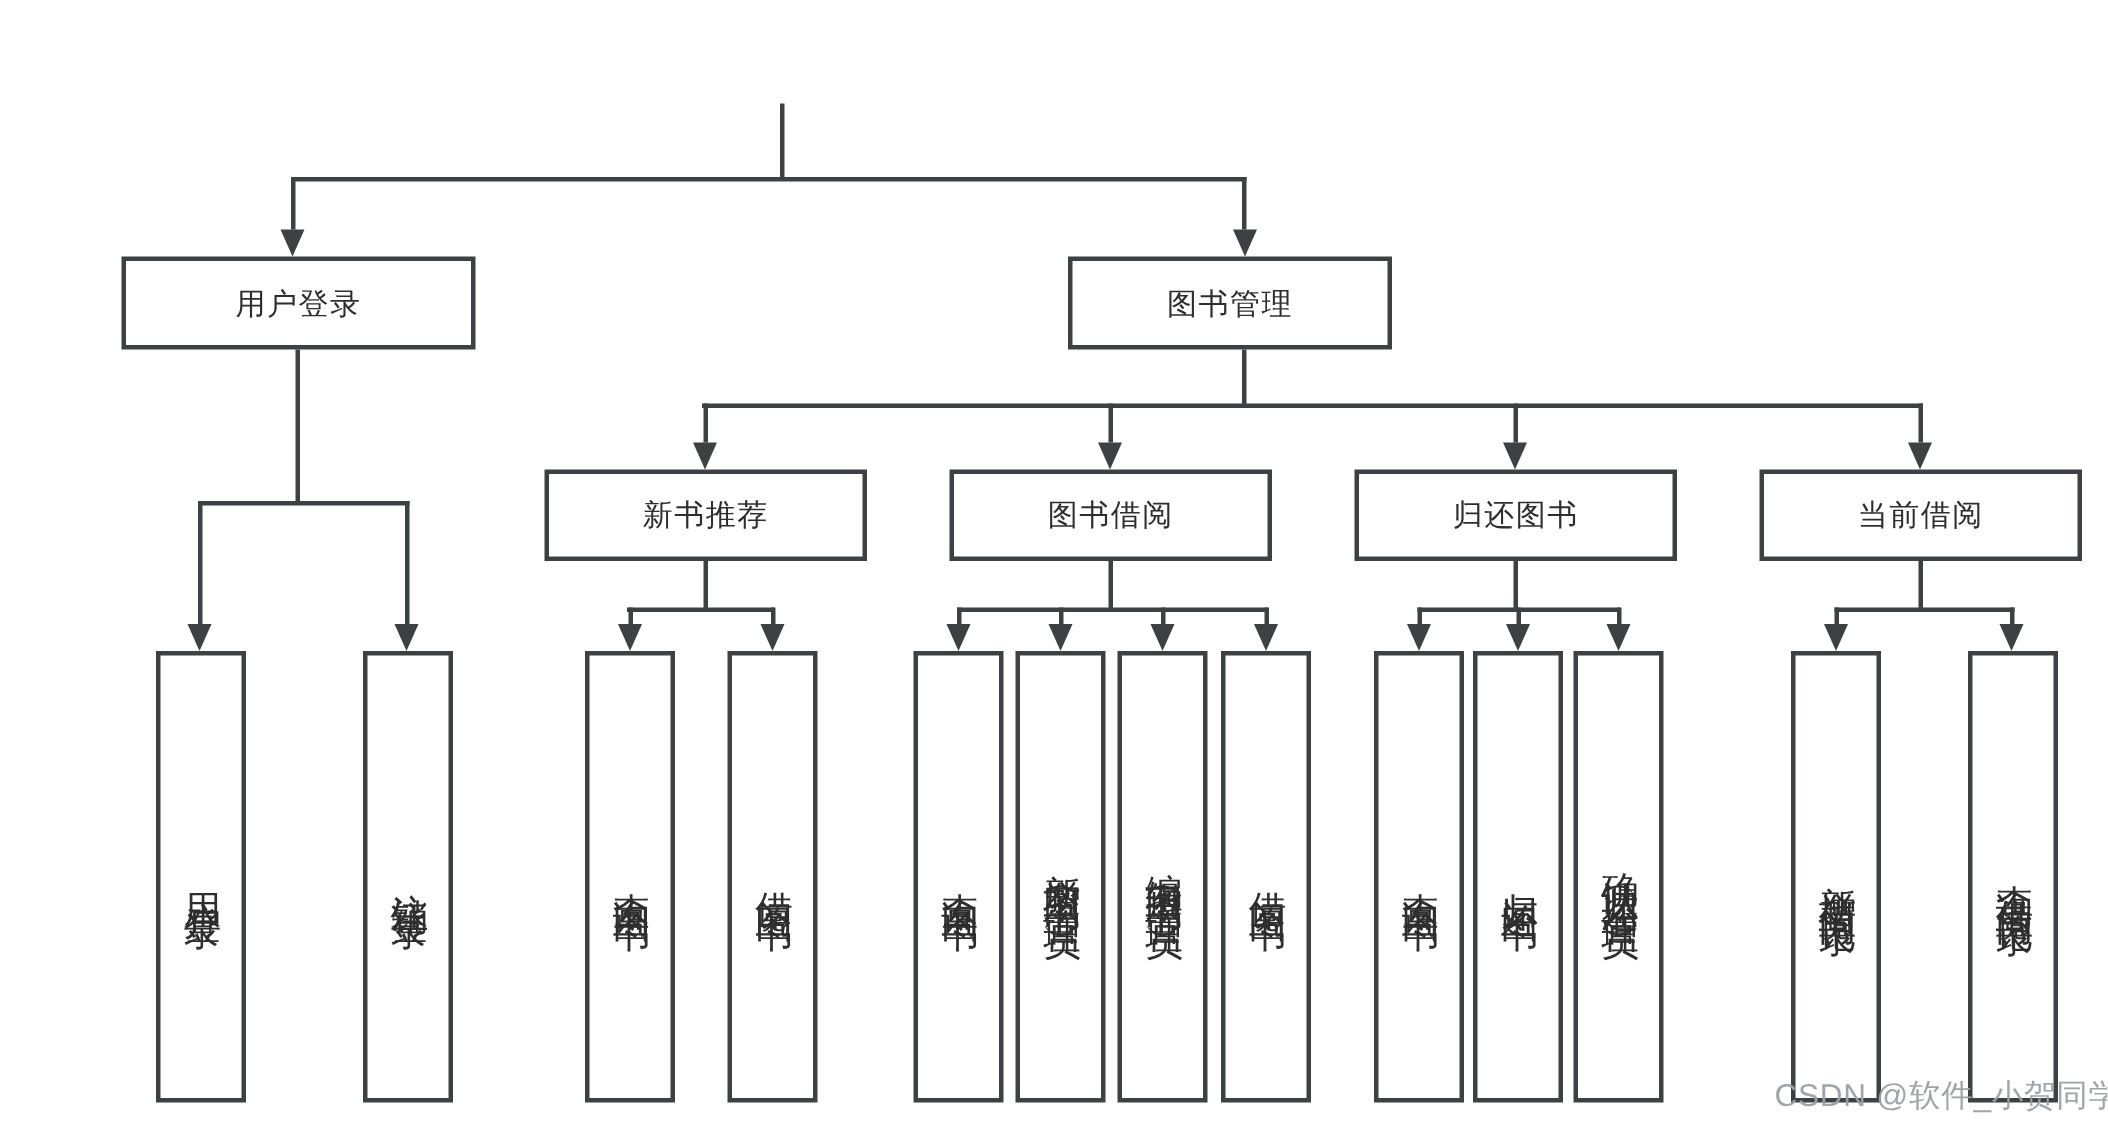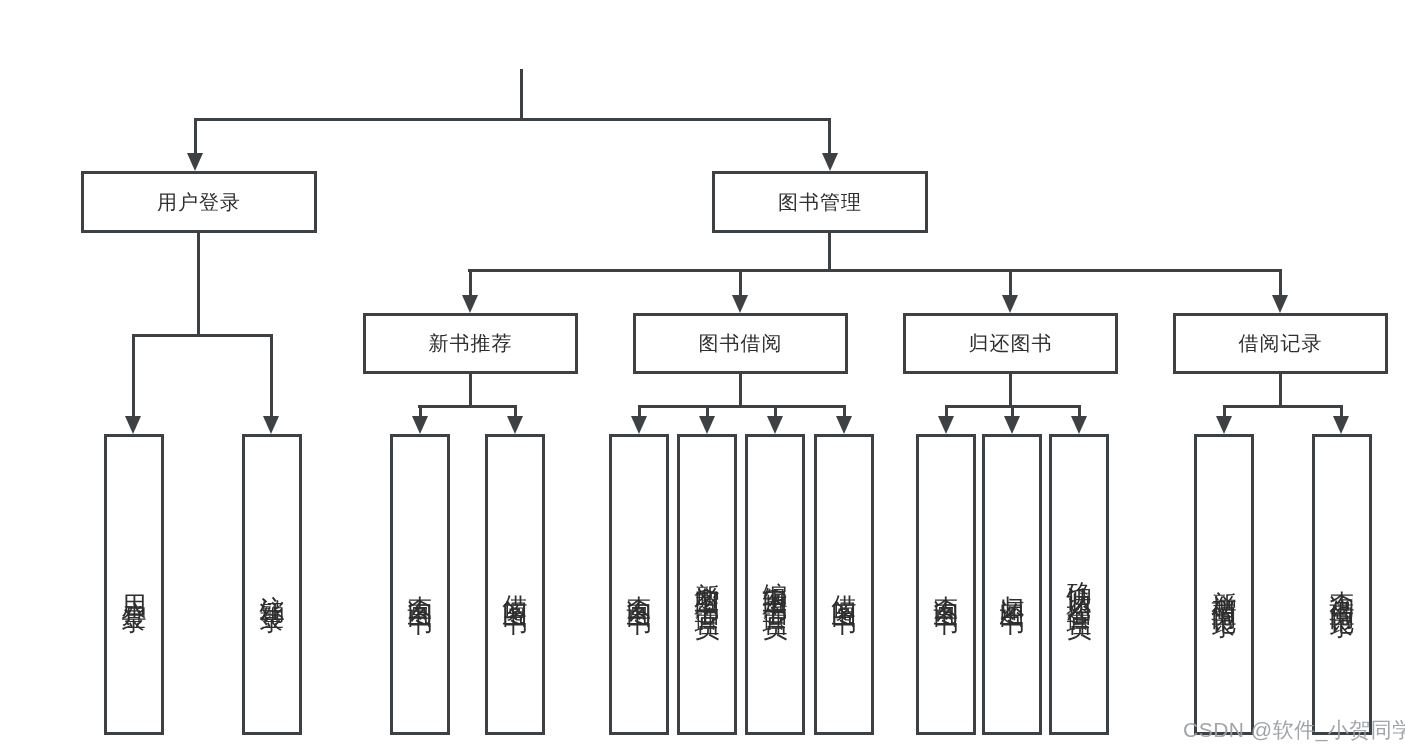--- a/index.html
+++ b/index.html
@@ -98,21 +98,21 @@
   <div class="box" style="left:363px;top:313px;width:215px;height:61px;">
     <span>新书推荐</span>
   </div>
   <div class="box" style="left:633px;top:313px;width:215px;height:61px;">
     <span>图书借阅</span>
   </div>
   <div class="box" style="left:903px;top:313px;width:215px;height:61px;">
     <span>归还图书</span>
   </div>
   <div class="box" style="left:1173px;top:313px;width:215px;height:61px;">
-    <span>借阅记录</span>
+    <span>当前借阅</span>
   </div>
 
   <div class="line v" style="left:469px;top:374px;height:33px;"></div>
   <div class="line h" style="left:418px;top:405px;width:98px;"></div>
   <div class="line v" style="left:419px;top:405px;height:11px;"></div>
   <div class="arrow" style="left:412px;top:416px;"></div>
   <div class="line v" style="left:514px;top:405px;height:11px;"></div>
   <div class="arrow" style="left:507px;top:416px;"></div>
 
   <div class="line v" style="left:739px;top:374px;height:33px;"></div>

